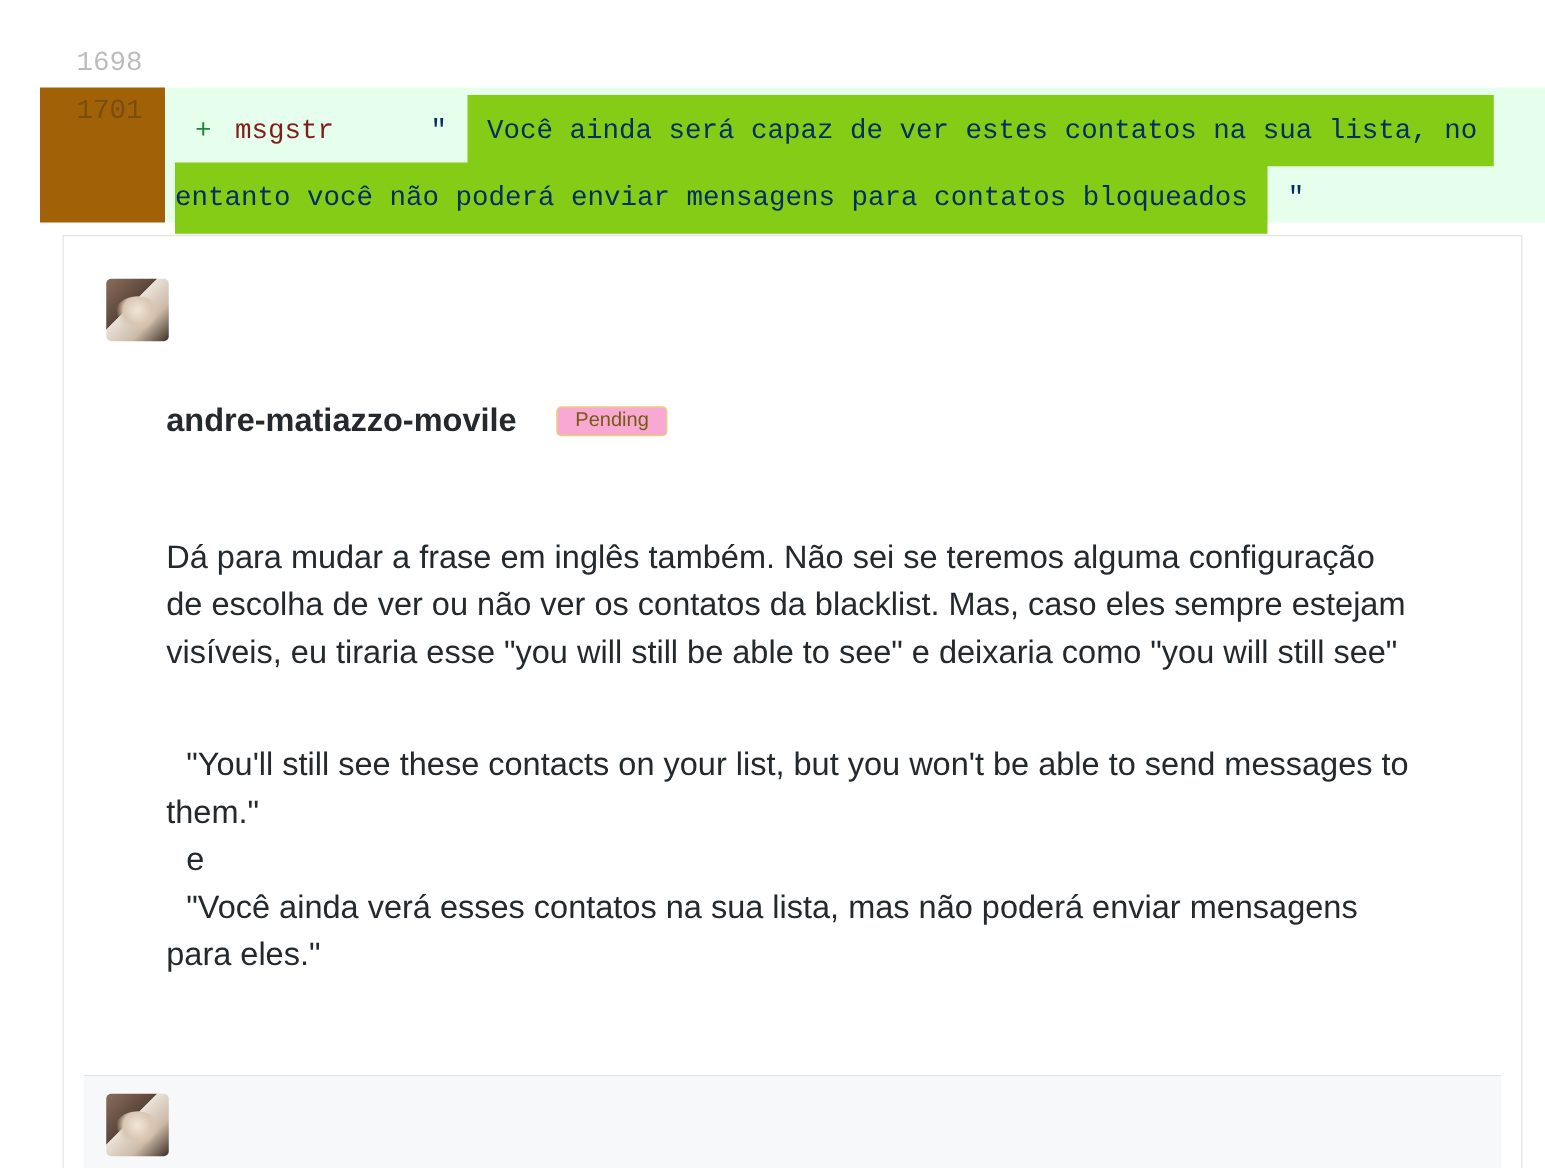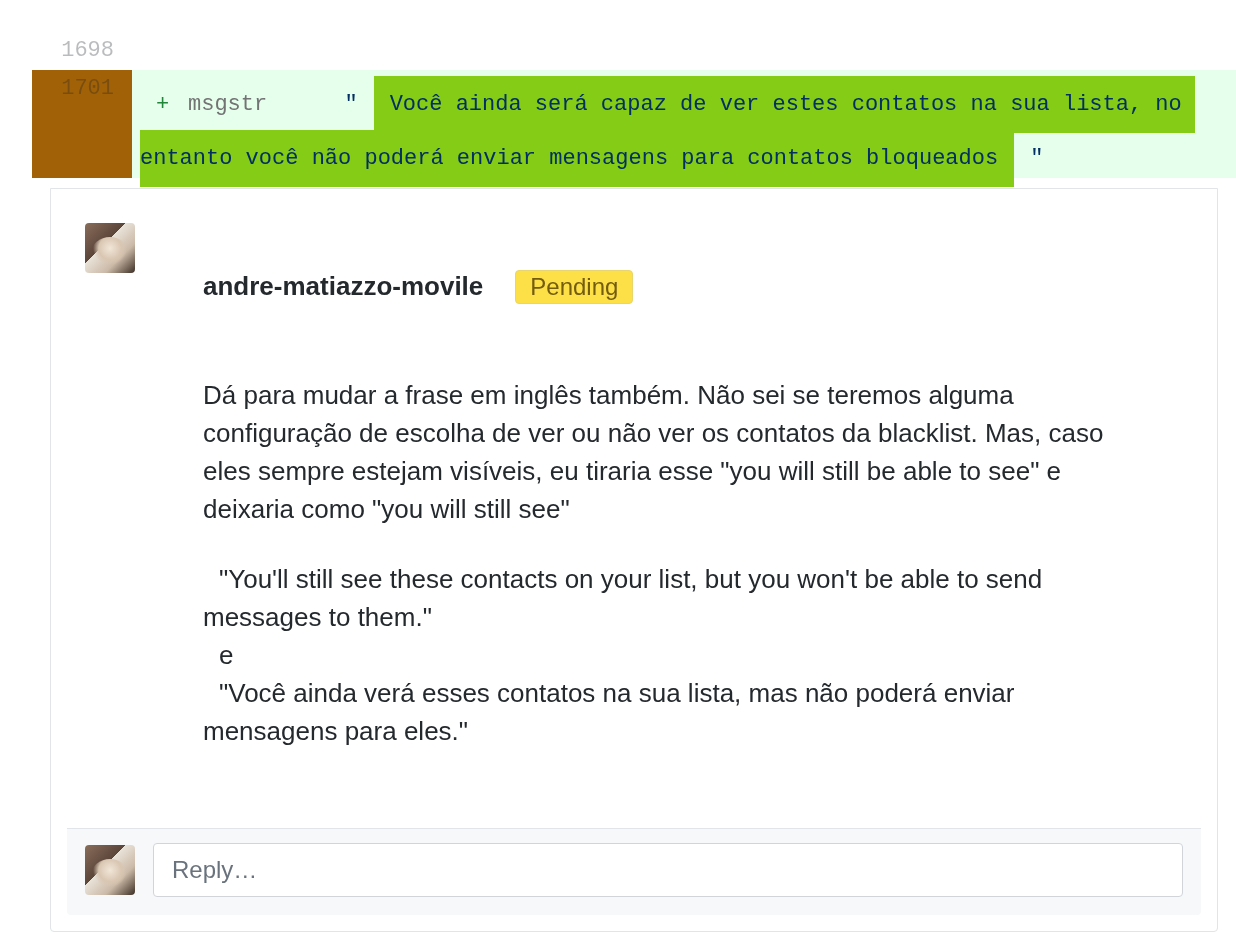--- a/index.html
+++ b/index.html
@@ -40,33 +40,34 @@
   vertical-align: top;
   white-space: pre-wrap;
   word-wrap: break-word;
   color: #24292e;
 }
 .add-marker { color: #22863a; width: 14px; display: inline-block; }
 .pl-c { color: #d73a49; }  
 .pl-hash { color: #6a737d; }
 .pl-kw { color: #032f62; }
 .pl-s  { color: #032f62; }
-.pl-kw2 { color: #737373; margin-top: 46px; }
+.pl-kw2 { color: #7f1d1d; margin-top: 46px; }
 .x-hi { background: #84cc16; }
 
 .comment-block-wrap {
   border: 1px solid #e1e4e8;
   border-top: 1px solid #e1e4e8;
   border-radius: 0 0 4px 4px;
   margin: 10px 18px 0 18px;
   background: #fff;
 }
 .review-comment {
   display: flex;
   padding: 18px 18px 30px 18px;
+  flex-direction: column;
 }
 .avatar {
   width: 50px;
   height: 50px;
   border-radius: 4px;
   flex-shrink: 0;
   margin-right: 20px;
   background: linear-gradient(135deg,#8a6d5b 0%, #5b463a 40%, #e9e2d8 41%, #cbb9a7 70%, #3a2d23 100%);
   position: relative;
   overflow: hidden;
@@ -86,33 +87,33 @@
   margin-bottom: 10px;
 }
 .author {
   font-weight: 600;
   font-size: 26px;
   color: #24292e;
 }
 .pending-badge {
   display: inline-block;
   padding: 2px 14px;
-  font-size: 24px;
+  font-size: 16px;
   font-weight: 500;
   color: #735c0f;
-  background: #fde047;
+  background: #f9a8d4;
   border: 1px solid #e8d56b;
   border-radius: 4px;
 }
 .comment-text {
   font-size: 26px;
   line-height: 38px;
   color: #24292e;
 }
-.comment-text p { }
+.comment-text p { margin-bottom: 20px; }
 .comment-text p:last-child { margin-bottom: 0; }
 
 .reply-row {
   display: flex;
   align-items: center;
   padding: 14px 18px 18px 18px;
   background: #f6f8fa;
   border-top: 1px solid #e1e4e8;
   border-radius: 0 0 4px 4px;
 }
@@ -159,15 +160,14 @@
         <p>
           <span>"You'll still see these contacts on your list, but you won't be able to send messages to them."</span><br>
           <span>e</span><br>
           <span>"Você ainda verá esses contatos na sua lista, mas não poderá enviar mensagens para eles."</span>
         </p>
       </div>
     </div>
   </div>
   <div class="reply-row">
     <div class="avatar"></div>
-    <input class="reply-input" type="text" placeholder="Reply…" style="">
   </div>
 </div>
 
 </body></html>

